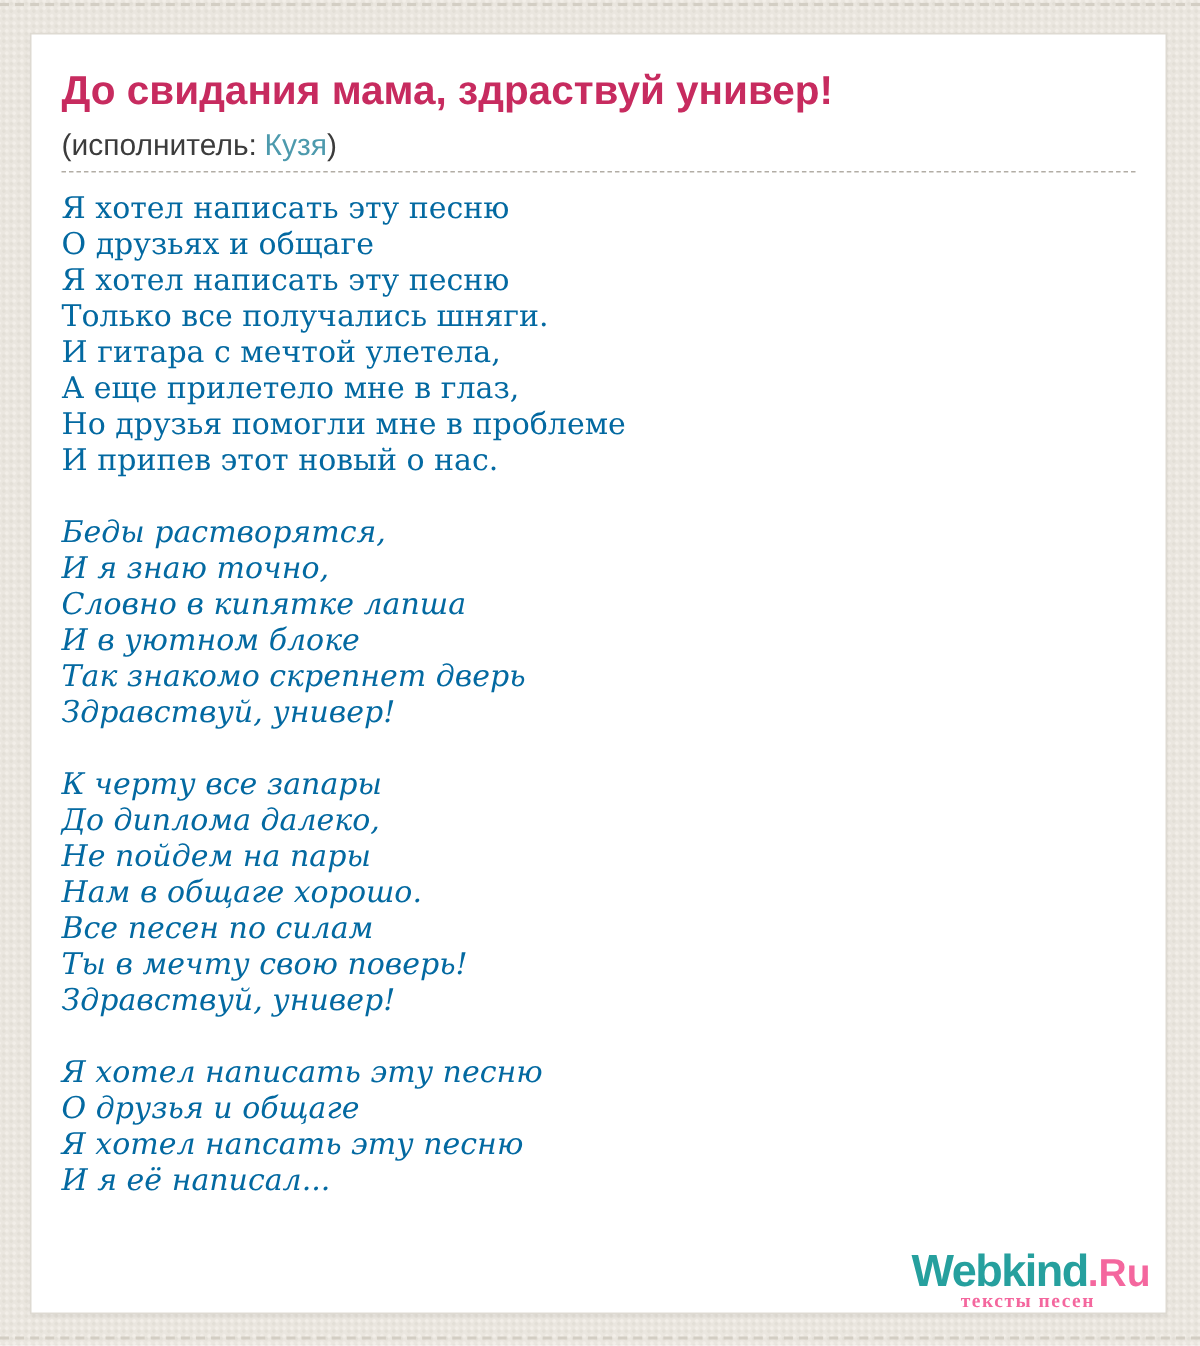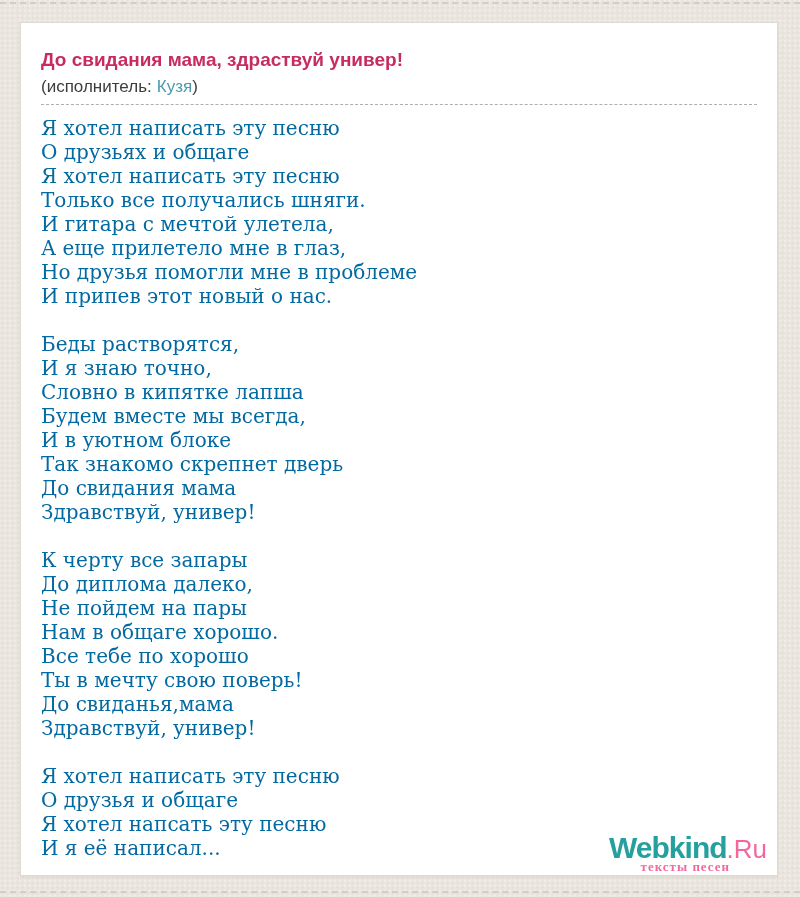--- a/index.html
+++ b/index.html
@@ -38,66 +38,66 @@
     top: 22px;
     width: 758px;
     height: 854px;
     background: #ffffff;
     border: 1px solid #dedad2;
     box-shadow: 0 1px 3px rgba(0,0,0,0.07);
     padding: 16px 20px 0 20px;
   }
   h1.page-title {
     margin: 6px 0 0 0;
-    font-size: 19px;
+    font-size: 27px;
     line-height: 30px;
     font-weight: 600;
     color: var(--title-color);
     letter-spacing: 0;
   }
   .artist {
-    margin-top: 2px;
-    font-size: 17px;
+    margin-top: 12px;
+    font-size: 20px;
     line-height: 20px;
     color: #3c3c3c;
     padding-bottom: 7px;
     border-bottom: 1px dashed #b2ada5;
   }
   .artist-link {
     color: var(--artist-link-color);
     text-decoration: none;
     margin-left: 5px;
     cursor: pointer;
   }
   .lyrics {
     margin-top: 11px;
     font-family: "DejaVu Serif", "Liberation Serif", serif;
     font-size: 20px;
     line-height: 24px;
     color: #0369a1;
   }
-  .stanza + .stanza { margin-top: 24px; }
+  .stanza + .stanza { margin-top: 24px; font-style: italic; }
   .lyric-line { white-space: pre; }
   .logo {
     position: absolute;
     right: 10px;
     bottom: 2px;
     text-align: right;
     cursor: pointer;
     line-height: 1;
   }
   .logo-row { white-space: nowrap; }
   .logo-main {
     font-weight: bold;
     font-size: 30px;
     color: var(--logo-teal);
     letter-spacing: -1px;
   }
   .logo-suffix {
-    font-weight: normal;
+    font-weight: bold;
     font-size: 26px;
     color: var(--logo-pink);
     letter-spacing: 0;
   }
   .logo-tagline {
     margin-top: -3px;
     margin-right: 37px;
     font-weight: bold;
     font-size: 13px;
     letter-spacing: 1px;
@@ -123,34 +123,31 @@
         <div class="lyric-line">Только все получались шняги.</div>
         <div class="lyric-line">И гитара с мечтой улетела,</div>
         <div class="lyric-line">А еще прилетело мне в глаз,</div>
         <div class="lyric-line">Но друзья помогли мне в проблеме</div>
         <div class="lyric-line">И припев этот новый о нас.</div>
       </div>
       <div class="stanza">
         <div class="lyric-line">Беды растворятся,</div>
         <div class="lyric-line">И я знаю точно,</div>
         <div class="lyric-line">Словно в кипятке лапша</div>
-        <div class="lyric-line">Будем вместе мы всегда,</div>
         <div class="lyric-line">И в уютном блоке</div>
         <div class="lyric-line">Так знакомо скрепнет дверь</div>
-        <div class="lyric-line">До свидания мама</div>
         <div class="lyric-line">Здравствуй, универ!</div>
       </div>
       <div class="stanza">
         <div class="lyric-line">К черту все запары</div>
         <div class="lyric-line">До диплома далеко,</div>
         <div class="lyric-line">Не пойдем на пары</div>
         <div class="lyric-line">Нам в общаге хорошо.</div>
-        <div class="lyric-line">Все тебе по хорошо</div>
+        <div class="lyric-line">Все песен по силам</div>
         <div class="lyric-line">Ты в мечту свою поверь!</div>
-        <div class="lyric-line">До свиданья,мама</div>
         <div class="lyric-line">Здравствуй, универ!</div>
       </div>
       <div class="stanza">
         <div class="lyric-line">Я хотел написать эту песню</div>
         <div class="lyric-line">О друзья и общаге</div>
         <div class="lyric-line">Я хотел напсать эту песню</div>
         <div class="lyric-line">И я её написал...</div>
       </div>
     </div>
 

